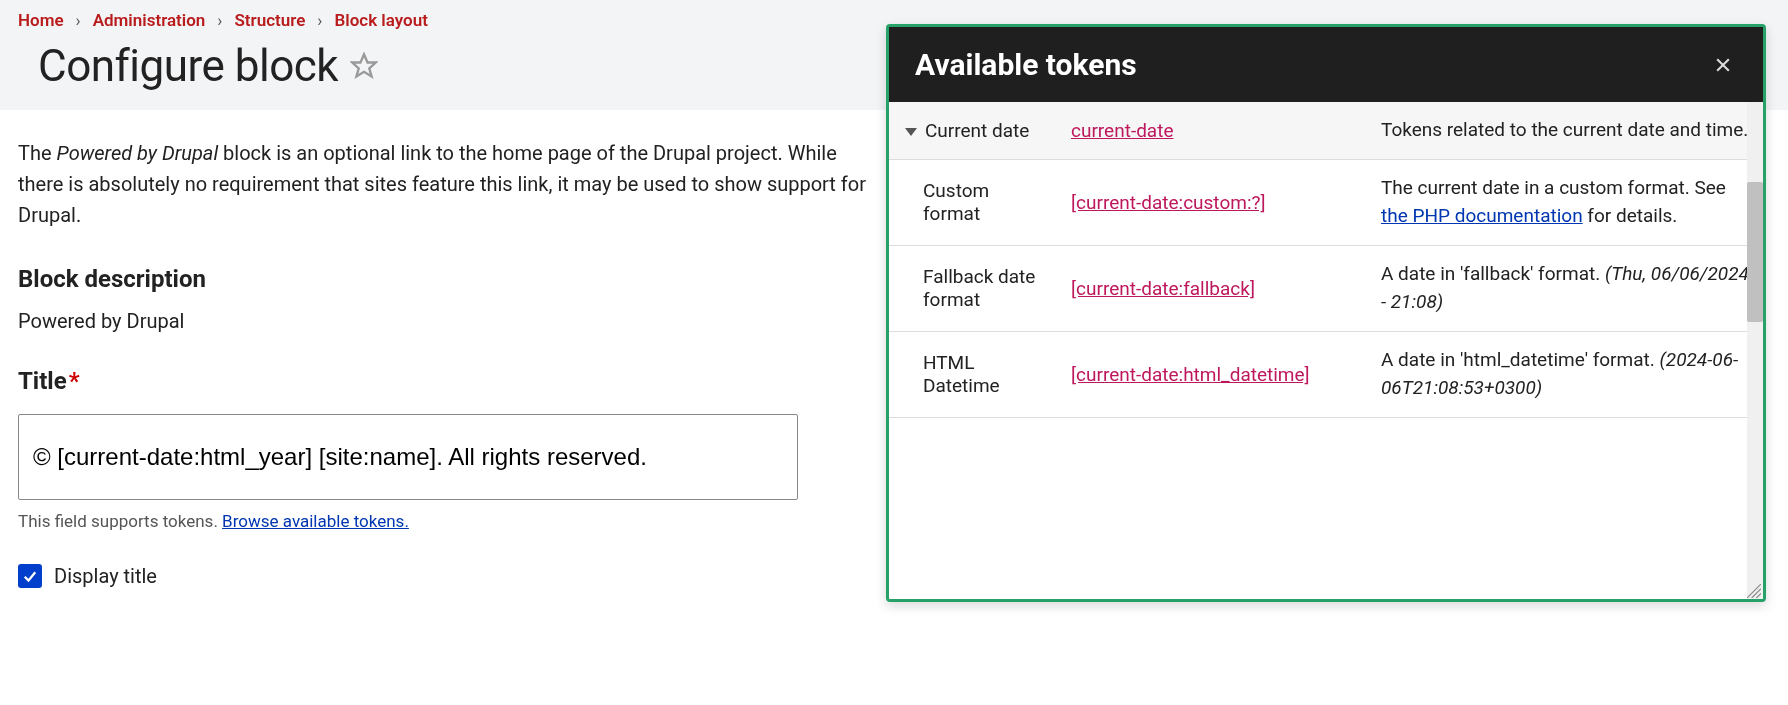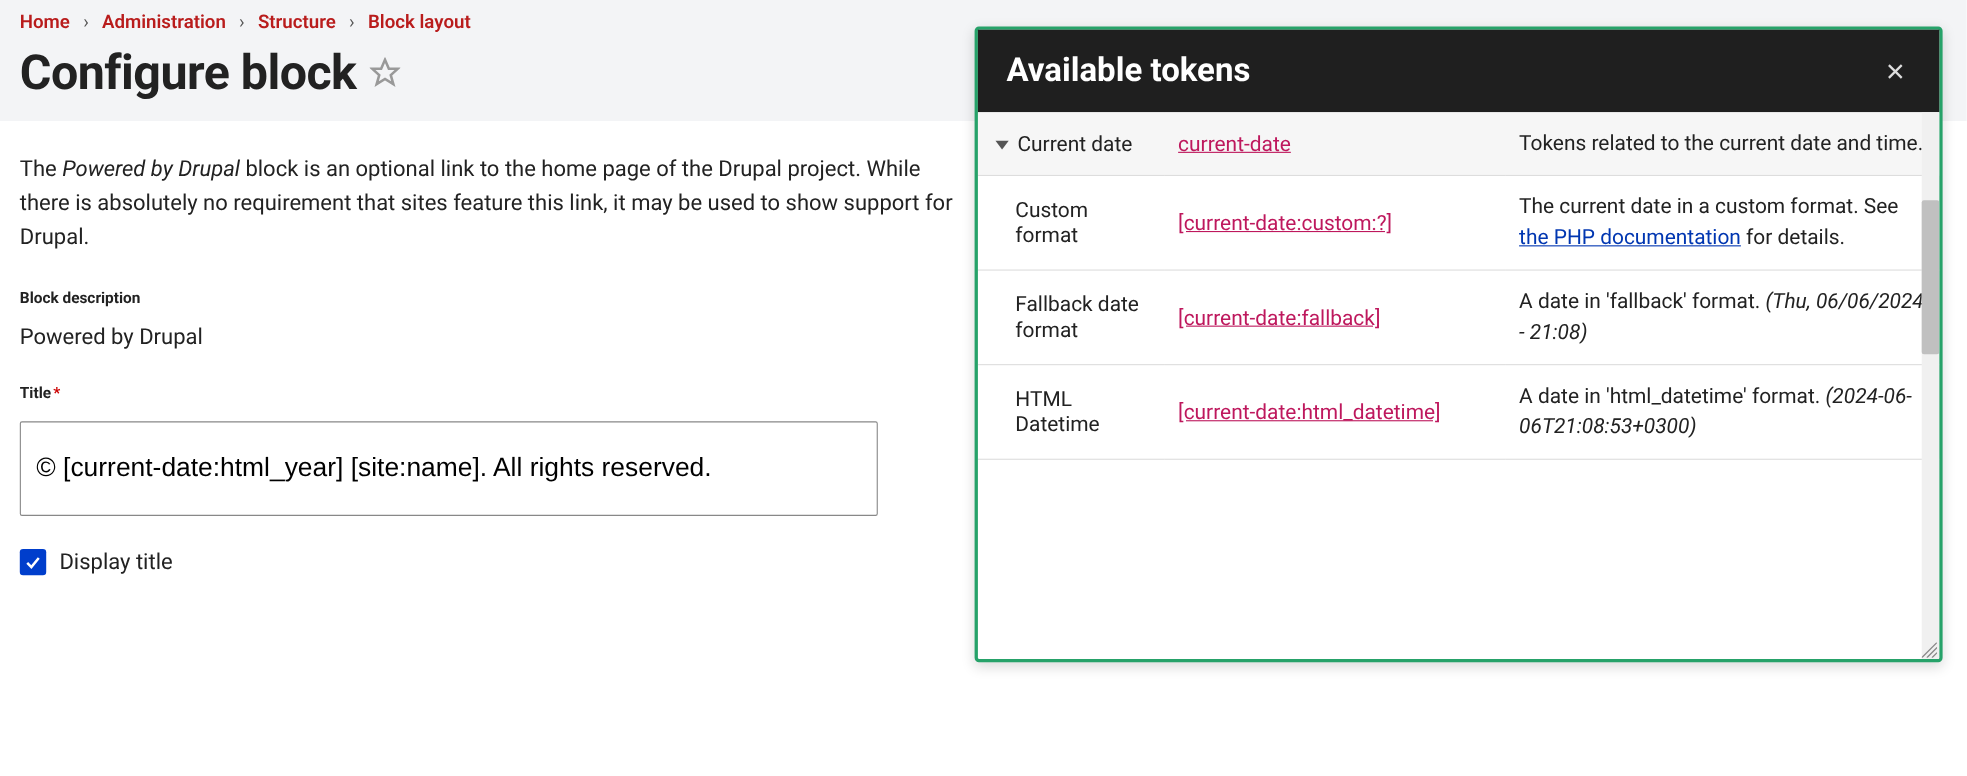--- a/index.html
+++ b/index.html
@@ -4,29 +4,29 @@
 <style>
 * { box-sizing: border-box; margin: 0; padding: 0; }
 body { font-family: -apple-system, BlinkMacSystemFont, "Segoe UI", Roboto, sans-serif; font-size: 16px; color: #222; position: relative; width: 1788px; height: 705px; overflow: hidden; background: #fff; }
 
 .header-region { background: #f3f4f6; padding: 10px 18px 18px 18px; }
 .breadcrumb { display: flex; align-items: center; gap: 12px; font-size: 17px; font-weight: 600; margin-bottom: 10px; }
 .breadcrumb a { color: #b91c1c; text-decoration: none; }
 .breadcrumb .sep { color: #555; font-weight: 400; }
 
 .page-title-row { display: flex; align-items: center; gap: 12px; }
-.page-title { font-size: 44px; font-weight: 700; letter-spacing: -0.5px; }
+.page-title { font-size: 44px; font-weight: 400; letter-spacing: -0.5px; margin-left: 20px; }
 .star-icon { width: 28px; height: 28px; display: inline-block; }
 .star-icon svg { width: 100%; height: 100%; stroke: #999; fill: none; stroke-width: 2; }
 
 .content { padding: 28px 18px; font-size: 20px; line-height: 1.55; max-width: 900px; }
 .intro { margin-bottom: 30px; }
 .intro .em { font-style: italic; }
 .field-group { margin-bottom: 26px; }
-.field-label { font-weight: 700; font-size: 14px; margin-bottom: 8px; }
+.field-label { font-weight: 700; font-size: 24px; margin-bottom: 8px; }
 .field-value { font-size: 20px; }
 .required { color: #c00; margin-left: 2px; }
 
 input.text-input { width: 100%; max-width: 780px; padding: 28px 14px; font-size: 24px; border: 1px solid #888; border-radius: 2px; margin-top: 6px; }
 .help-text { font-size: 17px; color: #555; margin-top: 8px; }
 .help-text a { color: #0036b1; text-decoration: underline; }
 
 .checkbox-row { display: flex; align-items: center; gap: 12px; margin-top: 24px; }
 .checkbox { width: 24px; height: 24px; background: #003ecc; border-radius: 3px; display: flex; align-items: center; justify-content: center; cursor: pointer; }
 .checkbox svg { width: 18px; height: 18px; stroke: #fff; stroke-width: 3; fill: none; }
@@ -89,20 +89,23 @@
   <div class="field-group">
     <div class="field-label">Block description</div>
     <div class="field-value">Powered by Drupal</div>
   </div>
 
   <div class="field-group">
     <div class="field-label">
       <span>Title</span><span class="required">*</span>
     </div>
     <input type="text" class="text-input" value="© [current-date:html_year] [site:name]. All rights reserved." style="">
+    <div class="help-text">
+      <span>This field supports tokens. </span><a href="#">Browse available tokens.</a>
+    </div>
   </div>
 
   <div class="checkbox-row">
     <div class="checkbox">
       <svg viewBox="0 0 24 24">
           <polyline points="5,13 10,18 19,7"></polyline>
         </svg>
     </div>
     <label class="checkbox-label">Display title</label>
   </div>

